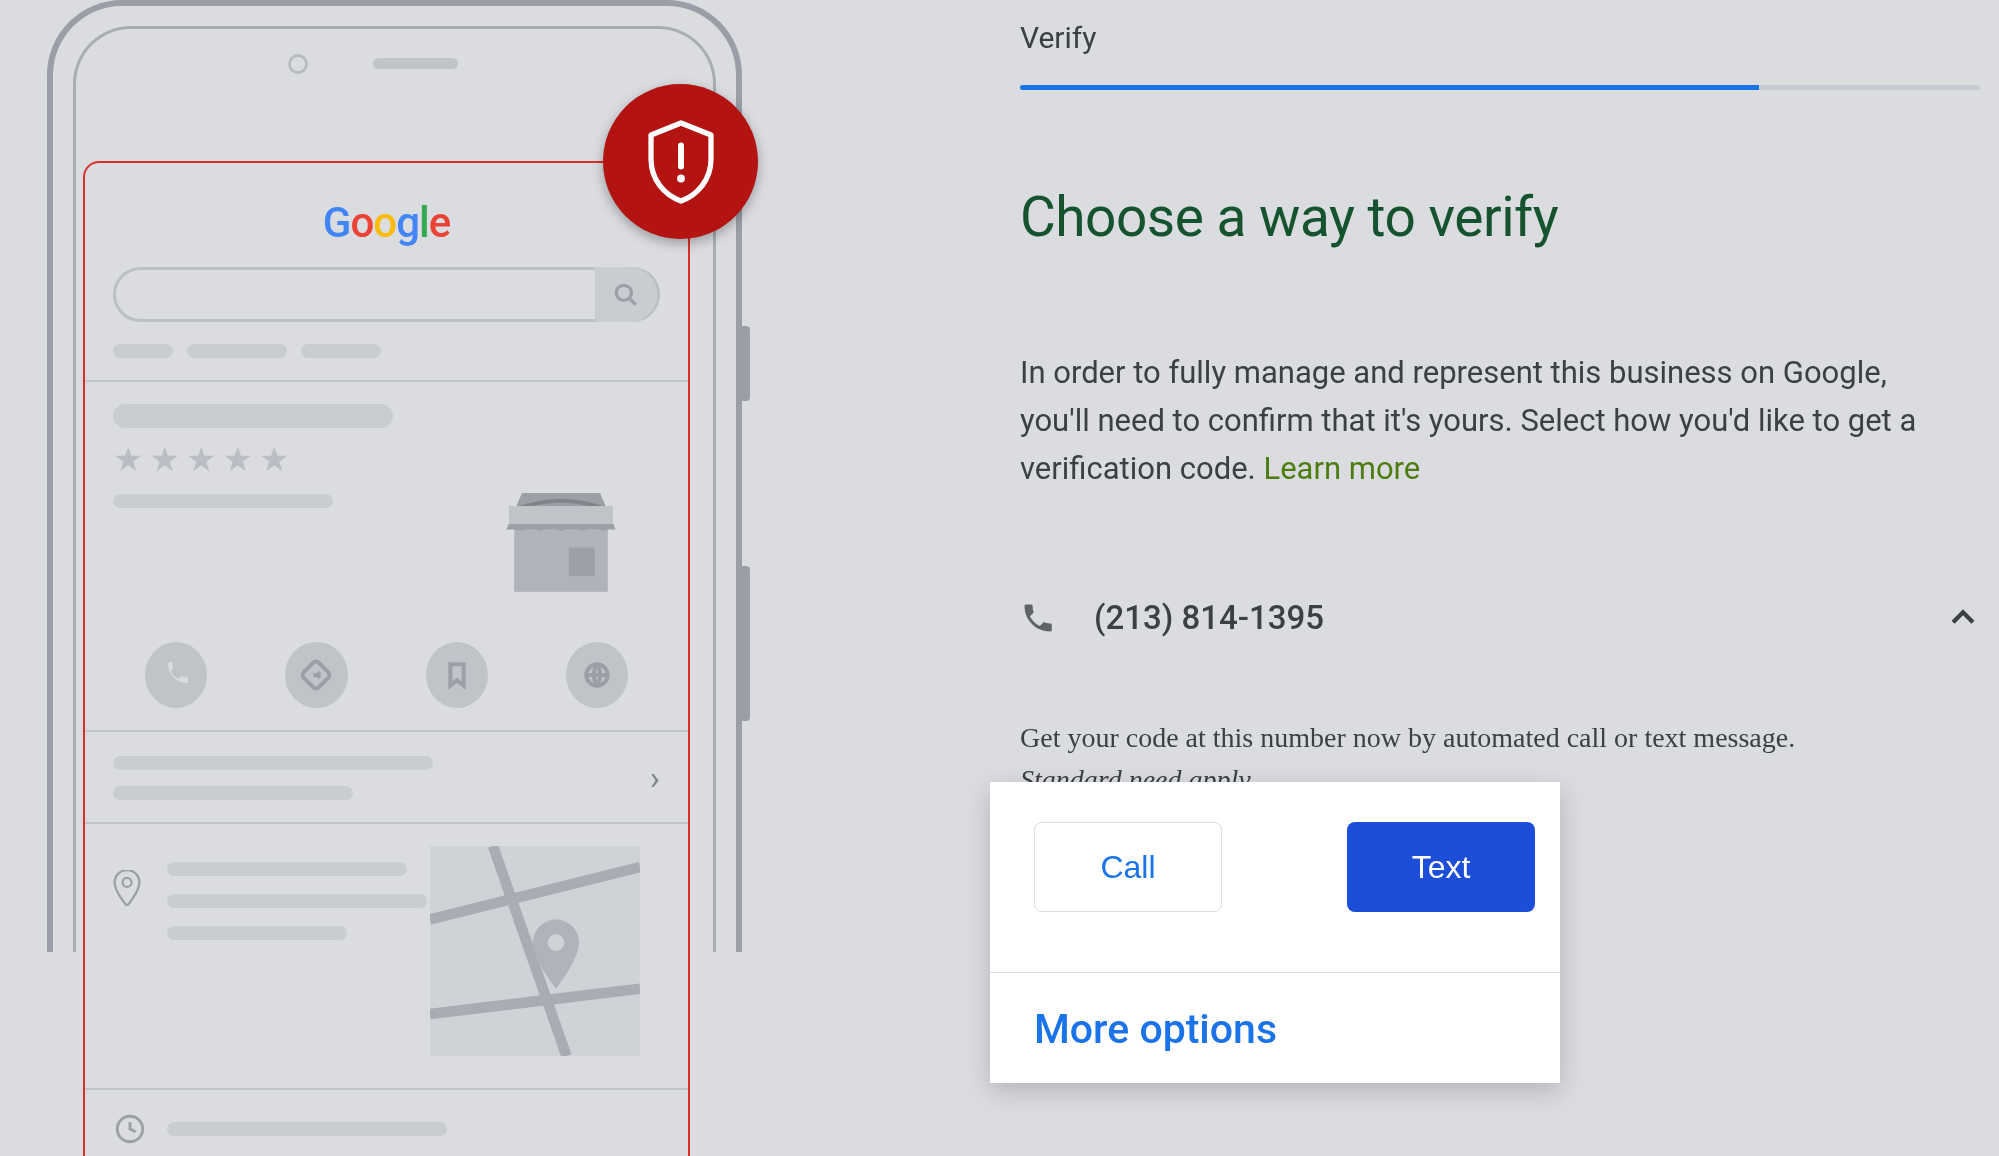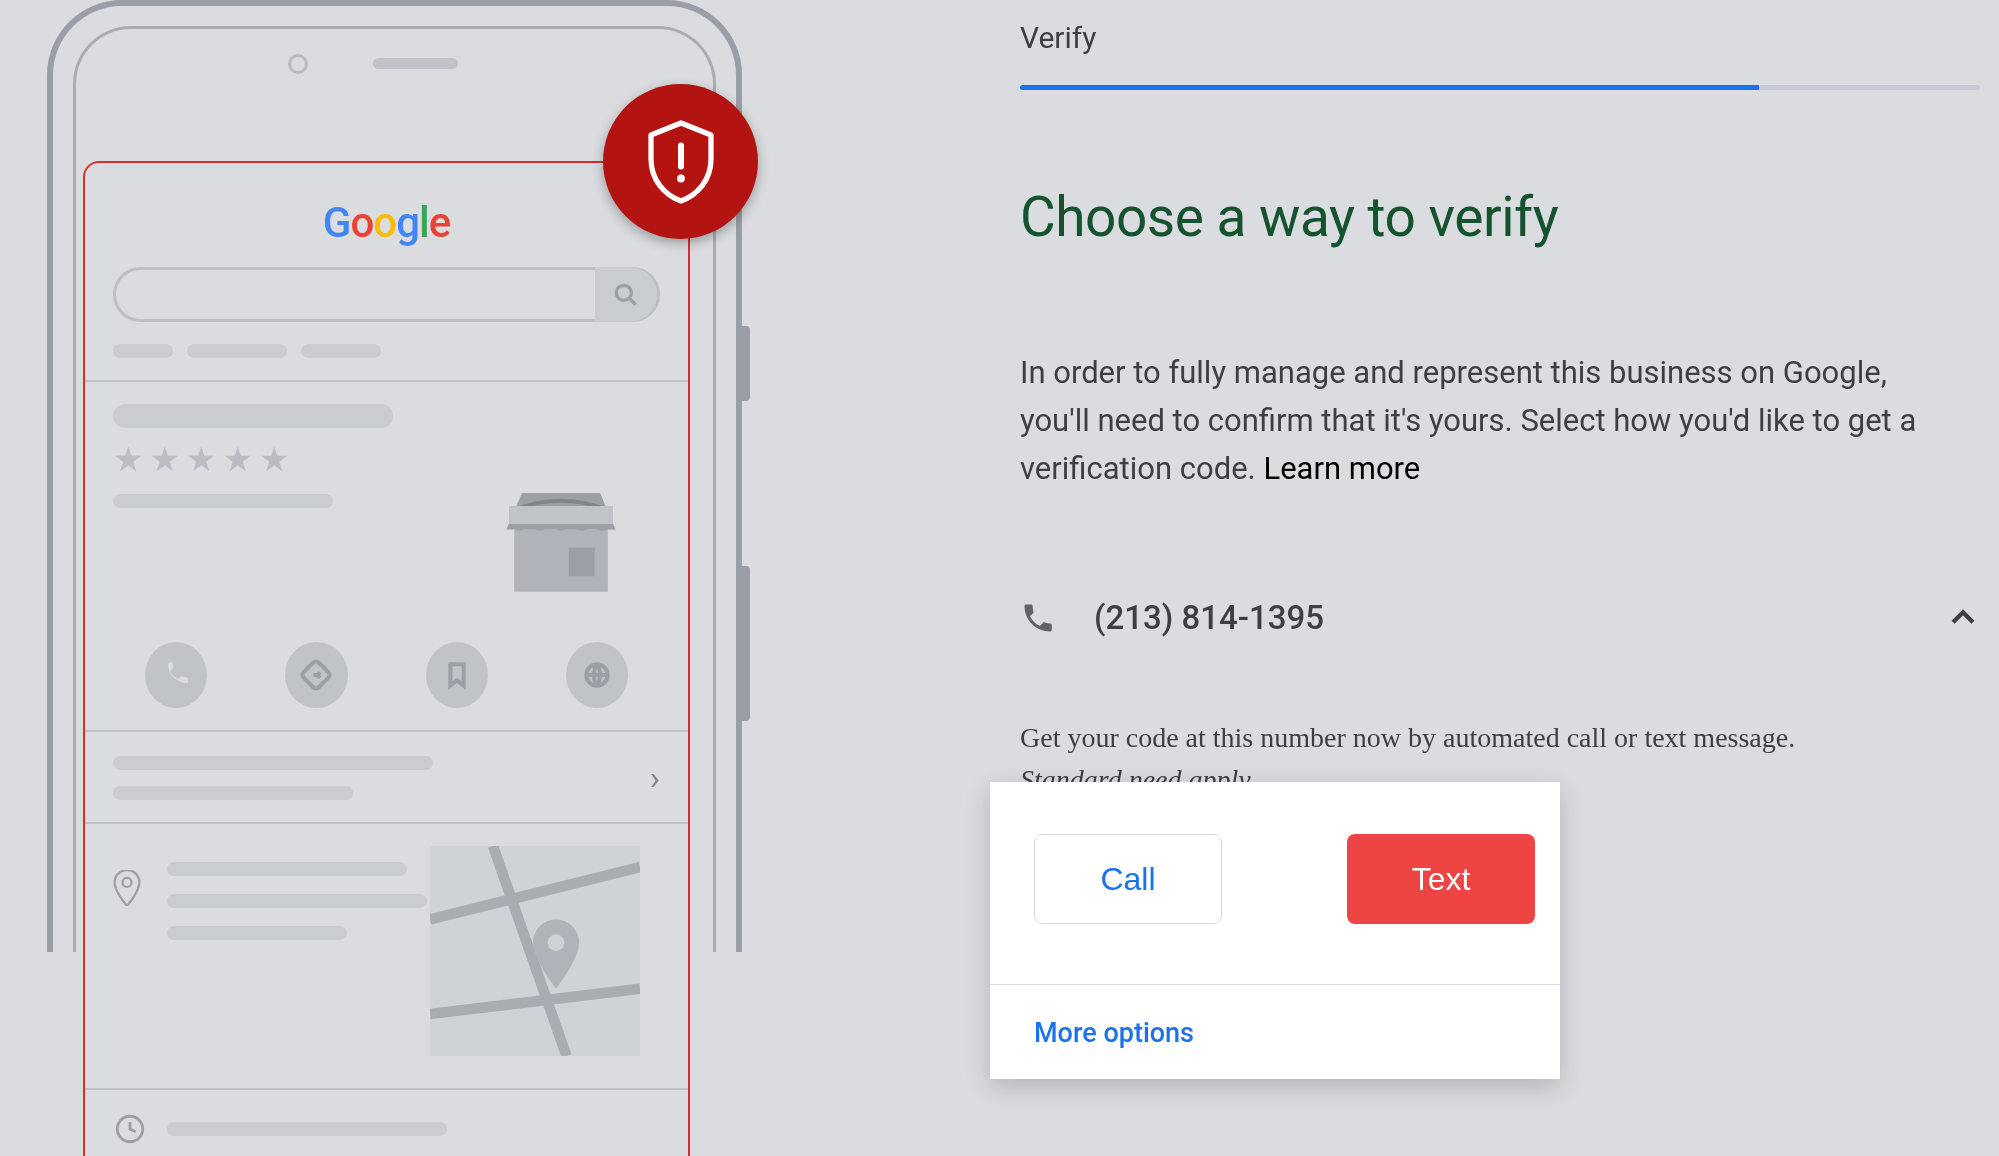--- a/index.html
+++ b/index.html
@@ -48,21 +48,21 @@
   }
 
   .description {
     margin-top: 100px;
     font-size: 31px;
     line-height: 1.55;
     color: #3c4043;
     max-width: 920px;
   }
   .description a {
-    color: #000000;
+    color: #4d7c0f;
     text-decoration: none;
   }
 
   .phone-row {
     margin-top: 105px;
     display: flex;
     align-items: center;
     gap: 38px;
     position: relative;
     width: 100%;
@@ -124,31 +124,30 @@
     justify-content: center;
     cursor: pointer;
     border: none;
   }
   .btn-outline {
     background: #fff;
     color: #1a73e8;
     border: 1px solid #dadce0;
   }
   .btn-primary {
-    background: #ef4444;
+    background: #1d4ed8;
     color: #fff;
-    margin-top: 12px;
   }
   .popup hr {
     border: none;
     border-top: 1px solid #dadce0;
     margin: 60px -44px 32px -44px;
   }
   .more-options {
-    font-size: 27px;
+    font-size: 41px;
     font-weight: 500;
     color: #1a73e8;
     cursor: pointer;
   }
 
   
   .phone-wrap {
     position: absolute;
     left: 47px;
     top: 0;

